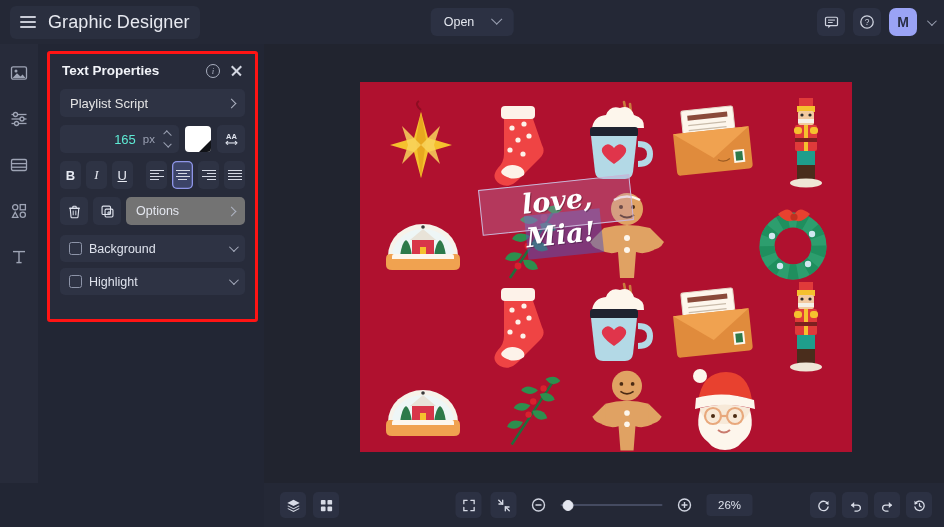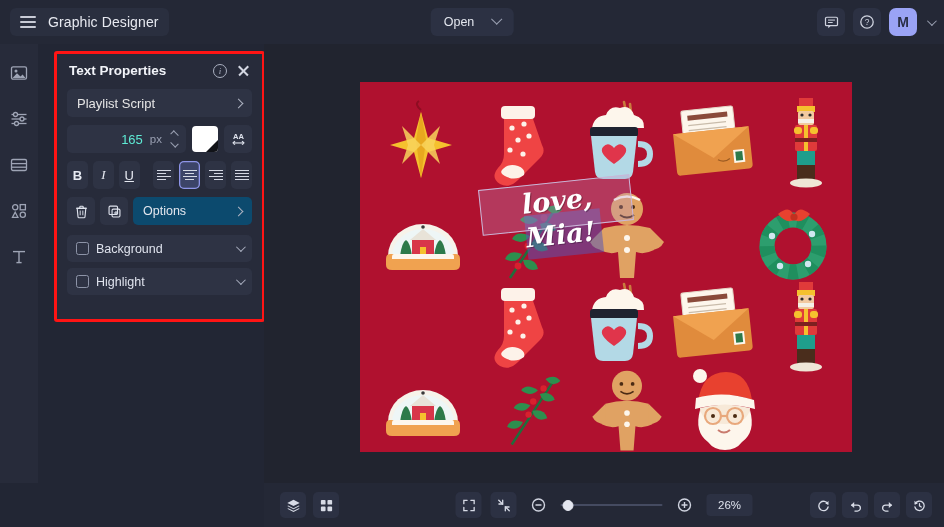--- a/index.html
+++ b/index.html
@@ -19,21 +19,21 @@
     display: flex; align-items: center;
   }
   .tb-left { display: flex; align-items: center; gap: 0; padding-left: 10px; }
   .brandbtn {
     display: flex; align-items: center; gap: 12px;
     padding: 6px 10px; border-radius: 6px; background: #2a2f3f;
     cursor: pointer;
   }
   .hamb { width: 16px; height: 12px; display: flex; flex-direction: column; justify-content: space-between; }
   .hamb i { display: block; height: 1.6px; background: #c8cbd6; border-radius: 1px; }
-  .brandtxt { font-size: 14px; color: #e7e9f0; letter-spacing: .1px; }
+  .brandtxt { font-size: 18px; color: #e7e9f0; letter-spacing: .1px; }
 
   .tb-center {
     position: absolute; left: 50%; top: 0; transform: translateX(-50%);
     height: 44px; display: flex; align-items: center; gap: 12px;
   }
   .pillbtn {
     display: flex; align-items: center; gap: 18px;
     height: 28px; padding: 0 13px; border-radius: 6px;
     background: #2c3143; font-size: 12.5px; color: #e3e6ee; cursor: pointer;
   }
@@ -62,21 +62,21 @@
   
   .rail {
     position: absolute; left: 0; top: 44px; width: 38px; height: 439px;
     background: #272b3a; display: flex; flex-direction: column;
     align-items: center; padding-top: 16px; gap: 20px;
   }
   .railitem { width: 26px; height: 26px; display: flex; align-items: center; justify-content: center; cursor: pointer; opacity: .82; }
 
   
   .panelwrap {
-    position: absolute; left: 54px; top: 51px; width: 211px; height: 271px;
+    position: absolute; left: 47px; top: 51px; width: 211px; height: 271px;
     border: 3px solid #ff1414; border-radius: 3px;
   }
   .panel {
     position: absolute; inset: 0; background: #272b3a; overflow: hidden;
     padding: 9px 10px 10px 10px;
   }
   .panelhead { display: flex; align-items: center; justify-content: space-between; margin-bottom: 11px; padding: 0 2px; }
   .paneltitle { font-size: 13.5px; font-weight: bold; color: #f1f3f8; }
   .panelhead-actions { display: flex; align-items: center; gap: 10px; }
   .circ-i {
@@ -137,21 +137,21 @@
   .tbtn.active { background: #3c4468; box-shadow: inset 0 0 0 1.3px #8e95e8; }
   .gap { width: 5px; }
 
   .alignicon { width: 14px; height: 11px; display: flex; flex-direction: column; justify-content: space-between; }
   .alignicon i { height: 1.5px; background: #d4d8e4; display: block; }
 
   .optrow {
     display: flex; align-items: center; gap: 5px; margin-bottom: 10px;
   }
   .optbtn {
-    flex: 1; height: 28px; border-radius: 5px; background: #0c4a6e;
+    flex: 1; height: 28px; border-radius: 5px; background: #737373;
     display: flex; align-items: center; justify-content: space-between;
     padding: 0 10px; cursor: pointer;
   }
   .optbtn .lbl { font-size: 12.5px; color: #e3e6ee; }
 
   .checkrow {
     display: flex; align-items: center; height: 27px; border-radius: 5px;
     background: #2e3344; padding: 0 9px; margin-bottom: 6px; gap: 7px; cursor: pointer;
   }
   .cbox {

